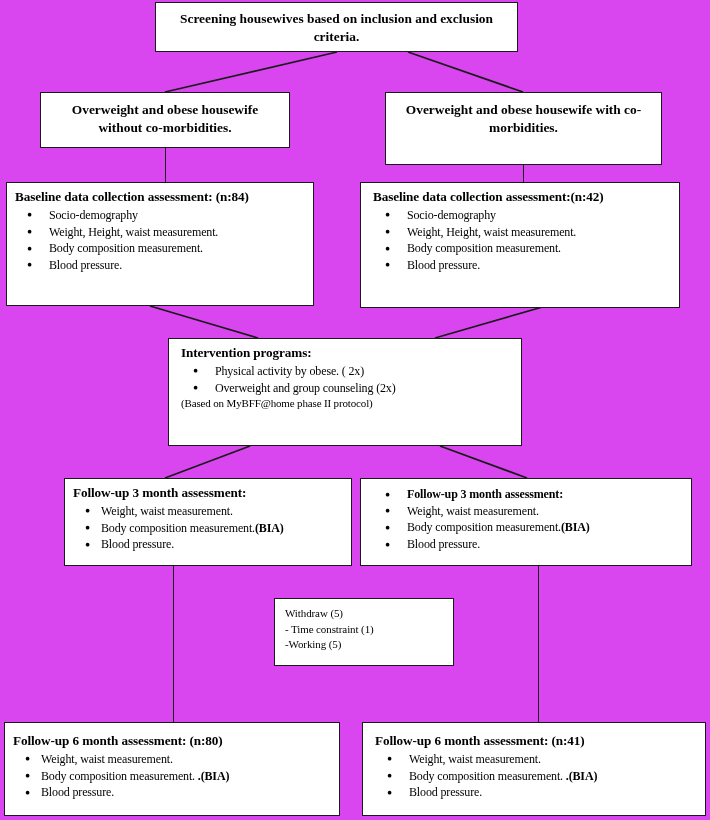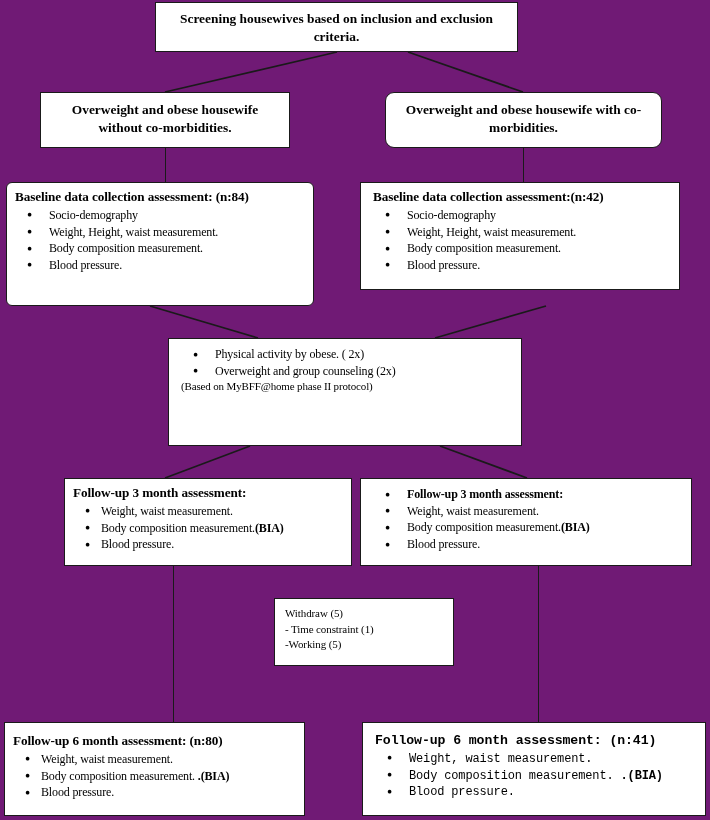--- a/index.html
+++ b/index.html
@@ -8,21 +8,21 @@
     background: #ffffff;
   }
   body {
     font-family: "Liberation Serif", "DejaVu Serif", serif;
     color: #000000;
   }
   #canvas {
     position: relative;
     width: 710px;
     height: 820px;
-    background: #701a75;
+    background: #d946ef;
     overflow: hidden;
   }
   .box {
     position: absolute;
     box-sizing: border-box;
     border: 1.6px solid #1a1a1a;
     background: #ffffff;
     z-index: 5;
   }
   .box-inner {
@@ -89,28 +89,28 @@
     overflow: visible;
   }
   .diag line {
     stroke: #1a1a1a;
     stroke-width: 1.7;
   }
 
   
   #box-screening   { left: 155px; top: 2px;   width: 363px; height: 50px; }
   #box-no-comorb   { left: 40px;  top: 92px;  width: 250px; height: 56px; }
-  #box-with-comorb { left: 385px; top: 92px;  width: 277px; height: 56px; border-radius: 9px; }
-  #box-baseline-l  { left: 6px;   top: 182px; width: 308px; height: 124px; border-radius: 6px; }
-  #box-baseline-r  { left: 360px; top: 182px; width: 320px; height: 108px; }
+  #box-with-comorb { left: 385px; top: 92px;  width: 277px; height: 73px; }
+  #box-baseline-l  { left: 6px;   top: 182px; width: 308px; height: 124px; }
+  #box-baseline-r  { left: 360px; top: 182px; width: 320px; height: 126px; }
   #box-intervention{ left: 168px; top: 338px; width: 354px; height: 108px; }
   #box-fu3-l       { left: 64px;  top: 478px; width: 288px; height: 88px; }
   #box-fu3-r       { left: 360px; top: 478px; width: 332px; height: 88px; }
   #box-withdraw    { left: 274px; top: 598px; width: 180px; height: 68px; }
-  #box-fu6-l       { left: 4px;   top: 722px; width: 301px; height: 94px; }
+  #box-fu6-l       { left: 4px;   top: 722px; width: 336px; height: 94px; }
   #box-fu6-r       { left: 362px; top: 722px; width: 344px; height: 94px; }
 </style>
 </head>
 <body>
 
 <div id="canvas">
 
   <svg class="diag" style="left:0px; top:0px;" width="710" height="820">
 
     <line x1="337" y1="52" x2="165" y2="92"></line>
@@ -168,20 +168,21 @@
         <li>Socio-demography</li>
         <li>Weight, Height, waist measurement.</li>
         <li>Body composition measurement.</li>
         <li>Blood pressure.</li>
       </ul>
     </div>
   </div>
 
   <div class="box" id="box-intervention">
     <div class="box-inner" style="padding-left:12px;">
+      <div class="title">Intervention programs:</div>
       <ul class="blist">
         <li>Physical activity by obese. ( 2x)</li>
         <li>Overweight and group counseling (2x)</li>
       </ul>
       <div class="note-line">(Based on MyBFF@home phase II protocol)</div>
     </div>
   </div>
 
   <div class="box" id="box-fu3-l">
     <div class="box-inner">
@@ -232,21 +233,21 @@
           <span>Body composition measurement. </span><span class="bia">.(BIA)</span>
         </li>
         <li style="padding-left:28px;">
           <span>Blood pressure.</span>
         </li>
       </ul>
     </div>
   </div>
 
   <div class="box" id="box-fu6-r">
-    <div class="box-inner" style="padding-top:10px; padding-left:12px;font-family:Liberation Mono, monospace;">
+    <div class="box-inner" style="padding-top:10px; padding-left:12px;">
       <div class="title">Follow-up 6 month assessment:  (n:41)</div>
       <ul class="blist">
         <li>
           <span>Weight, waist measurement.</span>
         </li>
         <li>
           <span>Body composition measurement. </span><span class="bia">.(BIA)</span>
         </li>
         <li>
           <span>Blood pressure.</span>

